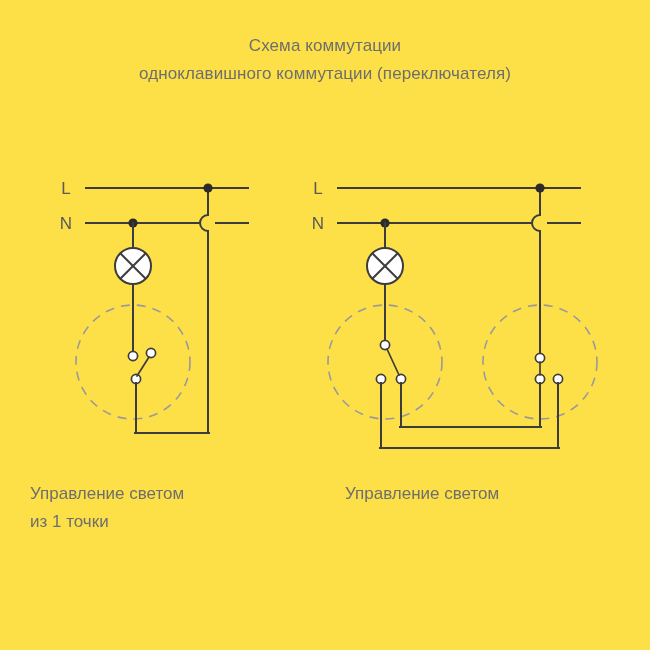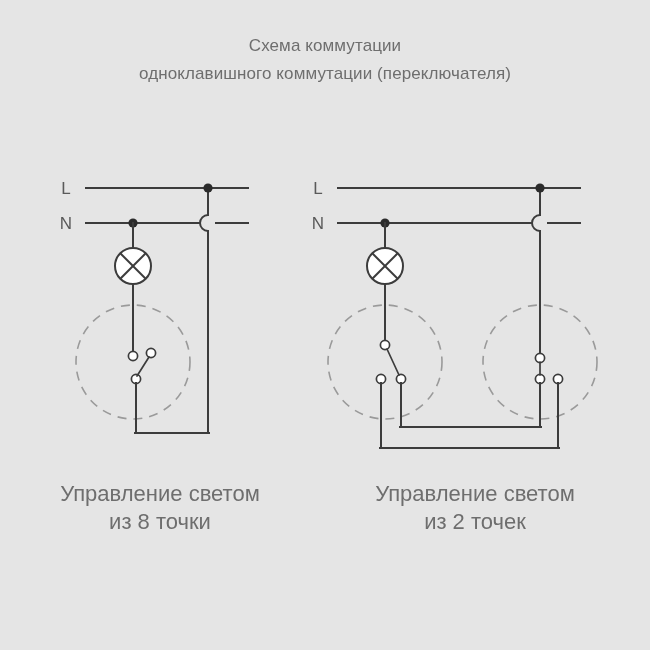--- a/index.html
+++ b/index.html
@@ -12,40 +12,40 @@
     height: 650px;
     font-family: "Liberation Sans", sans-serif;
     color: #6b6b6b;
     overflow: hidden;
     position: relative;
   }
   #page {
     position: relative;
     width: 650px;
     height: 650px;
-    background: #e5e5e5;
+    background: #fde047;
   }
   .title-block {
     position: absolute;
     left: 0;
     top: 32px;
     width: 650px;
     text-align: center;
     line-height: 28px;
     font-size: 17px;
     color: #6e6e6e;
     letter-spacing: 0.1px;
   }
   .title-line { display: block; }
   .caption-block {
     position: absolute;
     width: 260px;
-    text-align: center;
+    text-align: left;
     line-height: 28px;
-    font-size: 22px;
+    font-size: 17px;
     color: #6e6e6e;
   }
   #caption-left  { left: 30px;  top: 480px; }
   #caption-right { left: 345px; top: 480px; }
   .caption-line { display: block; }
   svg.diagram {
     position: absolute;
     left: 0;
     top: 0;
     width: 650px;
@@ -193,21 +193,20 @@
 
       <line class="wire" x1="380" y1="448" x2="559" y2="448"></line>
 
       <text class="axis-label" x="318" y="194" text-anchor="middle">L</text>
       <text class="axis-label" x="318" y="229" text-anchor="middle">N</text>
     </g>
   </svg>
 
   <div class="caption-block" id="caption-left">
     <span class="caption-line">Управление светом</span>
-    <span class="caption-line">из 8 точки</span>
+    <span class="caption-line">из 1 точки</span>
   </div>
 
   <div class="caption-block" id="caption-right">
     <span class="caption-line">Управление светом</span>
-    <span class="caption-line">из 2 точек</span>
   </div>
 
 </div>
 
 </body></html>

